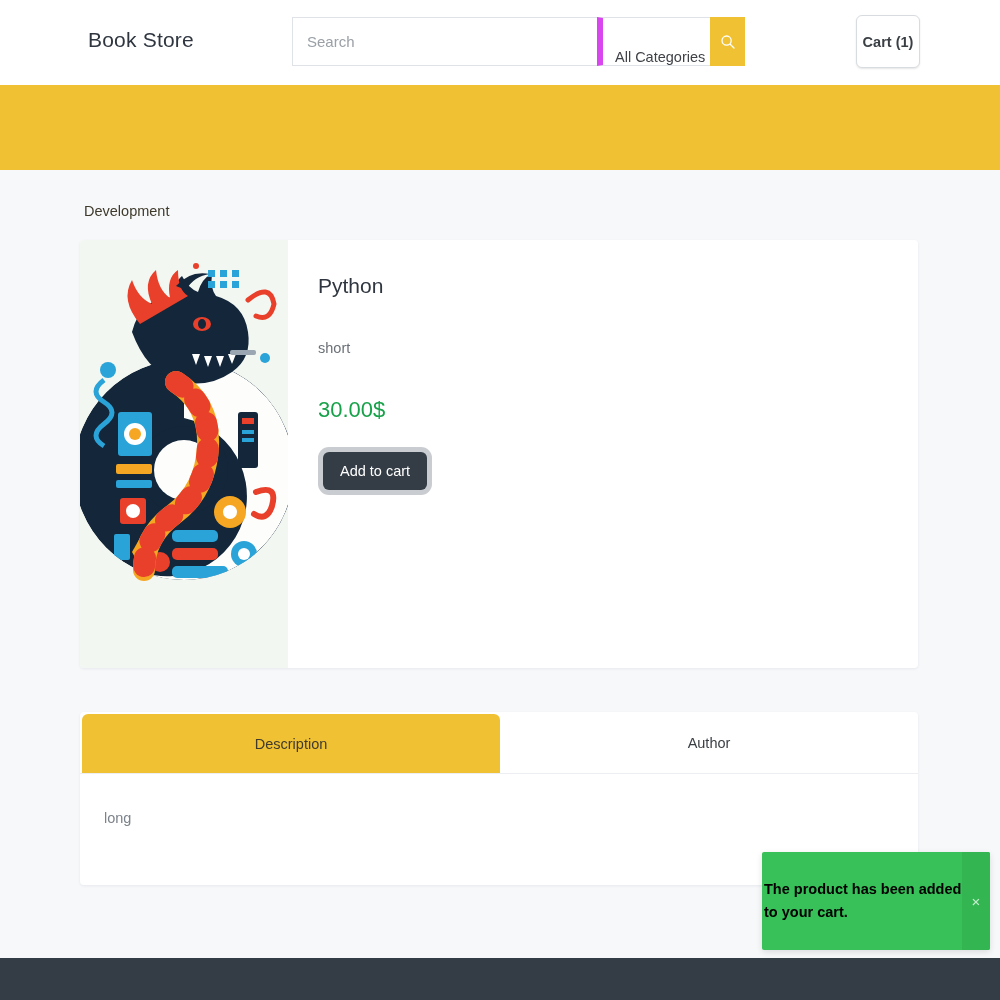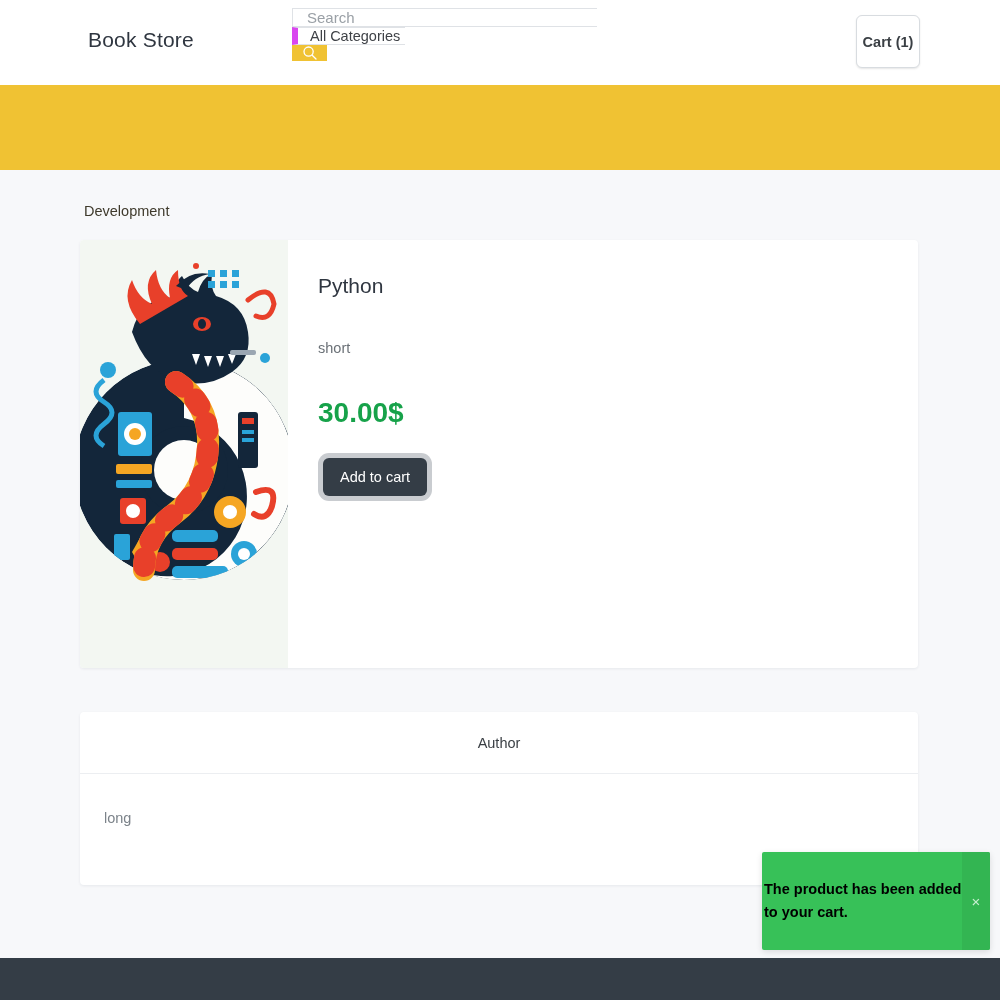--- a/index.html
+++ b/index.html
@@ -14,22 +14,22 @@
   
   .header {
     position: absolute; left: 0; top: 0; width: 1000px; height: 105px;
     background: #ffffff; display: flex; align-items: center;
   }
   .brand {
     position: absolute; left: 88px; top: 28px;
     font-size: 21px; color: #2f3640; font-weight: 400; letter-spacing: .2px;
   }
   .searchbar {
-    position: absolute; left: 292px; top: 8px;
-    display: flex; height: 49px; width: 453px; flex-direction: column;
+    position: absolute; left: 292px; top: 17px;
+    display: flex; height: 49px; width: 453px;
   }
   .search-input {
     width: 305px; height: 49px; border: 1px solid #dfe2e6; border-right: none;
     background: #fff; padding: 0 14px; font-size: 15px; color: #3a3f44;
     font-family: "Liberation Sans", sans-serif; outline: none;
   }
   .search-input::placeholder { color: #9aa0a6; }
   .cat-select {
     width: 113px; height: 49px; border: 1px solid #dfe2e6; border-left: 6px solid #d946ef;
     border-right: none; background: #fff; display: flex; align-items: flex-end;
@@ -67,21 +67,21 @@
   }
   .product-image {
     width: 208px; height: 428px; background: #f3f7f2;
     flex: 0 0 208px; position: relative;
   }
   .product-image svg { position: absolute; left: 0; top: 22px; }
   .product-info { flex: 1; padding: 34px 0 0 30px; position: relative; }
   .product-title { font-size: 21px; color: #2f3640; font-weight: 400; }
   .product-short { margin-top: 42px; font-size: 14.5px; color: #6b7177; }
   .product-price {
-    margin-top: 41px; font-size: 28px; color: #17a24a; font-weight: bold;
+    margin-top: 41px; font-size: 22px; color: #17a24a; font-weight: normal;
   }
   .add-cart-wrap {
     margin-top: 24px; display: inline-block; padding: 5px;
     border-radius: 11px; background: #c9ccd0;
   }
   .add-cart-btn {
     display: block; background: #343d46; color: #ffffff;
     border: none; border-radius: 6px; padding: 11px 17px;
     font-size: 14.5px; font-family: "Liberation Sans", sans-serif; cursor: pointer;
   }
@@ -250,20 +250,23 @@
       <div class="product-short">short</div>
       <div class="product-price">30.00$</div>
       <div class="add-cart-wrap">
         <button class="add-cart-btn">Add to cart</button>
       </div>
     </div>
   </div>
 
   <div class="tabs-card">
     <div class="tabs-row">
+      <div class="tab active">
+        <span>Description</span>
+      </div>
       <div class="tab">
         <span>Author</span>
       </div>
     </div>
     <div class="tab-body">long</div>
   </div>
 
   <div class="toast">
     <div class="toast-msg">The product has been added to your cart.</div>
     <button class="toast-close">×</button>

